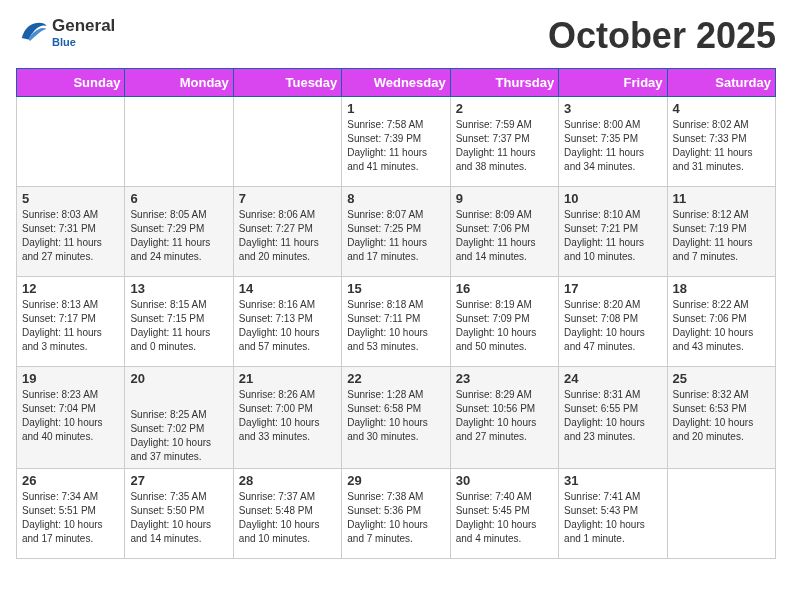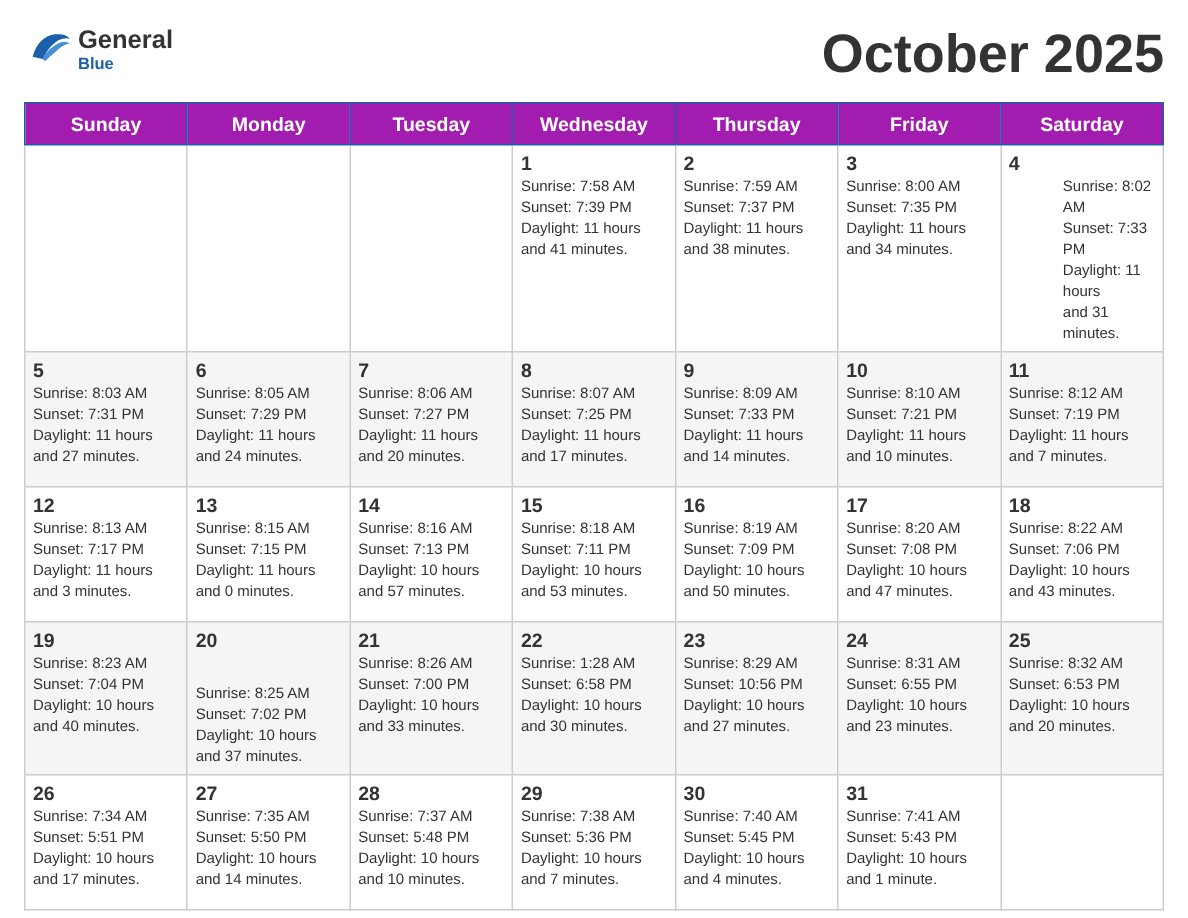--- a/index.html
+++ b/index.html
@@ -37,26 +37,26 @@
     .location {
       font-size: 16px;
       color: #555;
     }
     .calendar {
       width: 100%;
       border-collapse: collapse;
       border: 1px solid #ccc;
     }
     .calendar th {
-      background-color: #a21caf;
+      background-color: #d946ef;
       color: #fff;
       font-size: 13px;
       font-weight: bold;
       padding: 6px 4px;
-      text-align: center;
+      text-align: right;
       border: 1px solid #1a5fa8;
     }
     .calendar td {
       vertical-align: top;
       padding: 4px 5px;
       border: 1px solid #ccc;
       font-size: 10.5px;
       color: #333;
       width: calc(100% / 7);
       min-height: 80px;
@@ -136,21 +136,21 @@
         </td>
         <td>
           <div class="day-number">3</div>
           <div class="day-info" style="white-space: pre-line;">Sunrise: 8:00 AM
 Sunset: 7:35 PM
 Daylight: 11 hours
 and 34 minutes.</div>
         </td>
         <td>
           <div class="day-number">4</div>
-          <div class="day-info" style="white-space: pre-line; margin-left: 36px;">Sunrise: 8:02 AM
+          <div class="day-info" style="white-space: pre-line;">Sunrise: 8:02 AM
 Sunset: 7:33 PM
 Daylight: 11 hours
 and 31 minutes.</div>
         </td>
       </tr>
       <tr>
         <td>
           <div class="day-number">5</div>
           <div class="day-info" style="white-space: pre-line;">Sunrise: 8:03 AM
 Sunset: 7:31 PM
@@ -174,21 +174,21 @@
         <td>
           <div class="day-number">8</div>
           <div class="day-info" style="white-space: pre-line;">Sunrise: 8:07 AM
 Sunset: 7:25 PM
 Daylight: 11 hours
 and 17 minutes.</div>
         </td>
         <td>
           <div class="day-number">9</div>
           <div class="day-info" style="white-space: pre-line;">Sunrise: 8:09 AM
-Sunset: 7:33 PM
+Sunset: 7:06 PM
 Daylight: 11 hours
 and 14 minutes.</div>
         </td>
         <td>
           <div class="day-number">10</div>
           <div class="day-info" style="white-space: pre-line;">Sunrise: 8:10 AM
 Sunset: 7:21 PM
 Daylight: 11 hours
 and 10 minutes.</div>
         </td>

